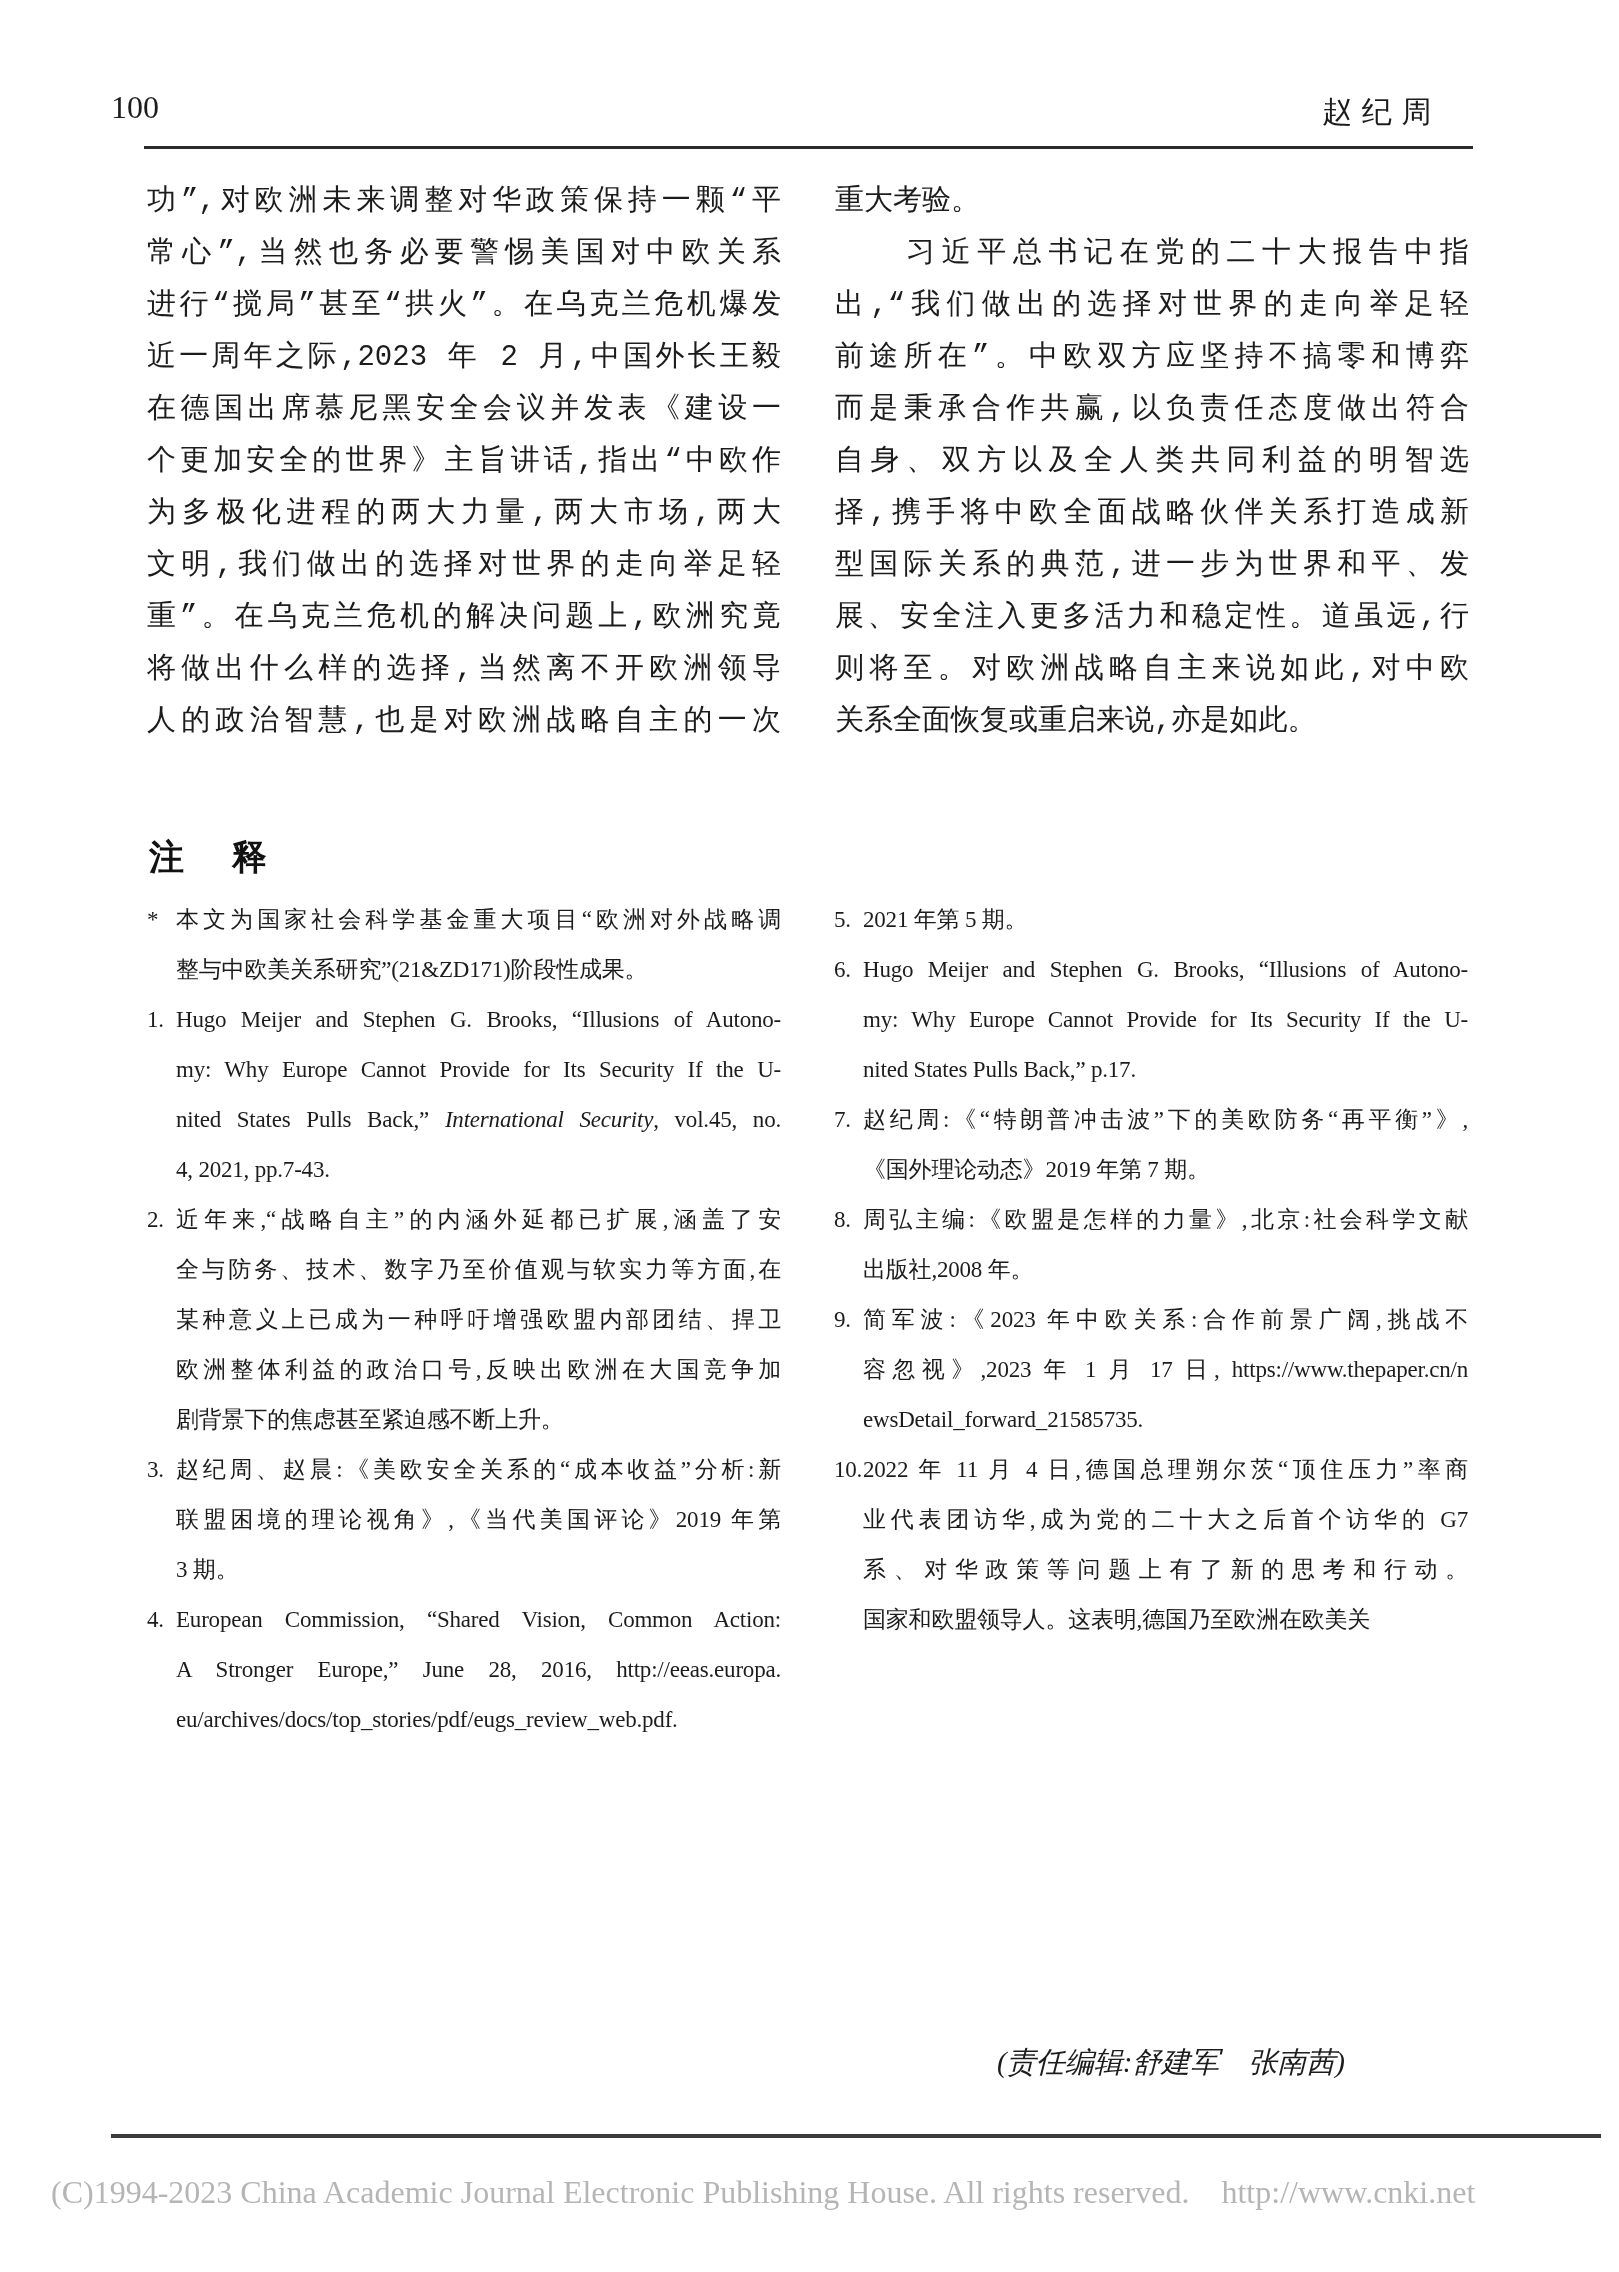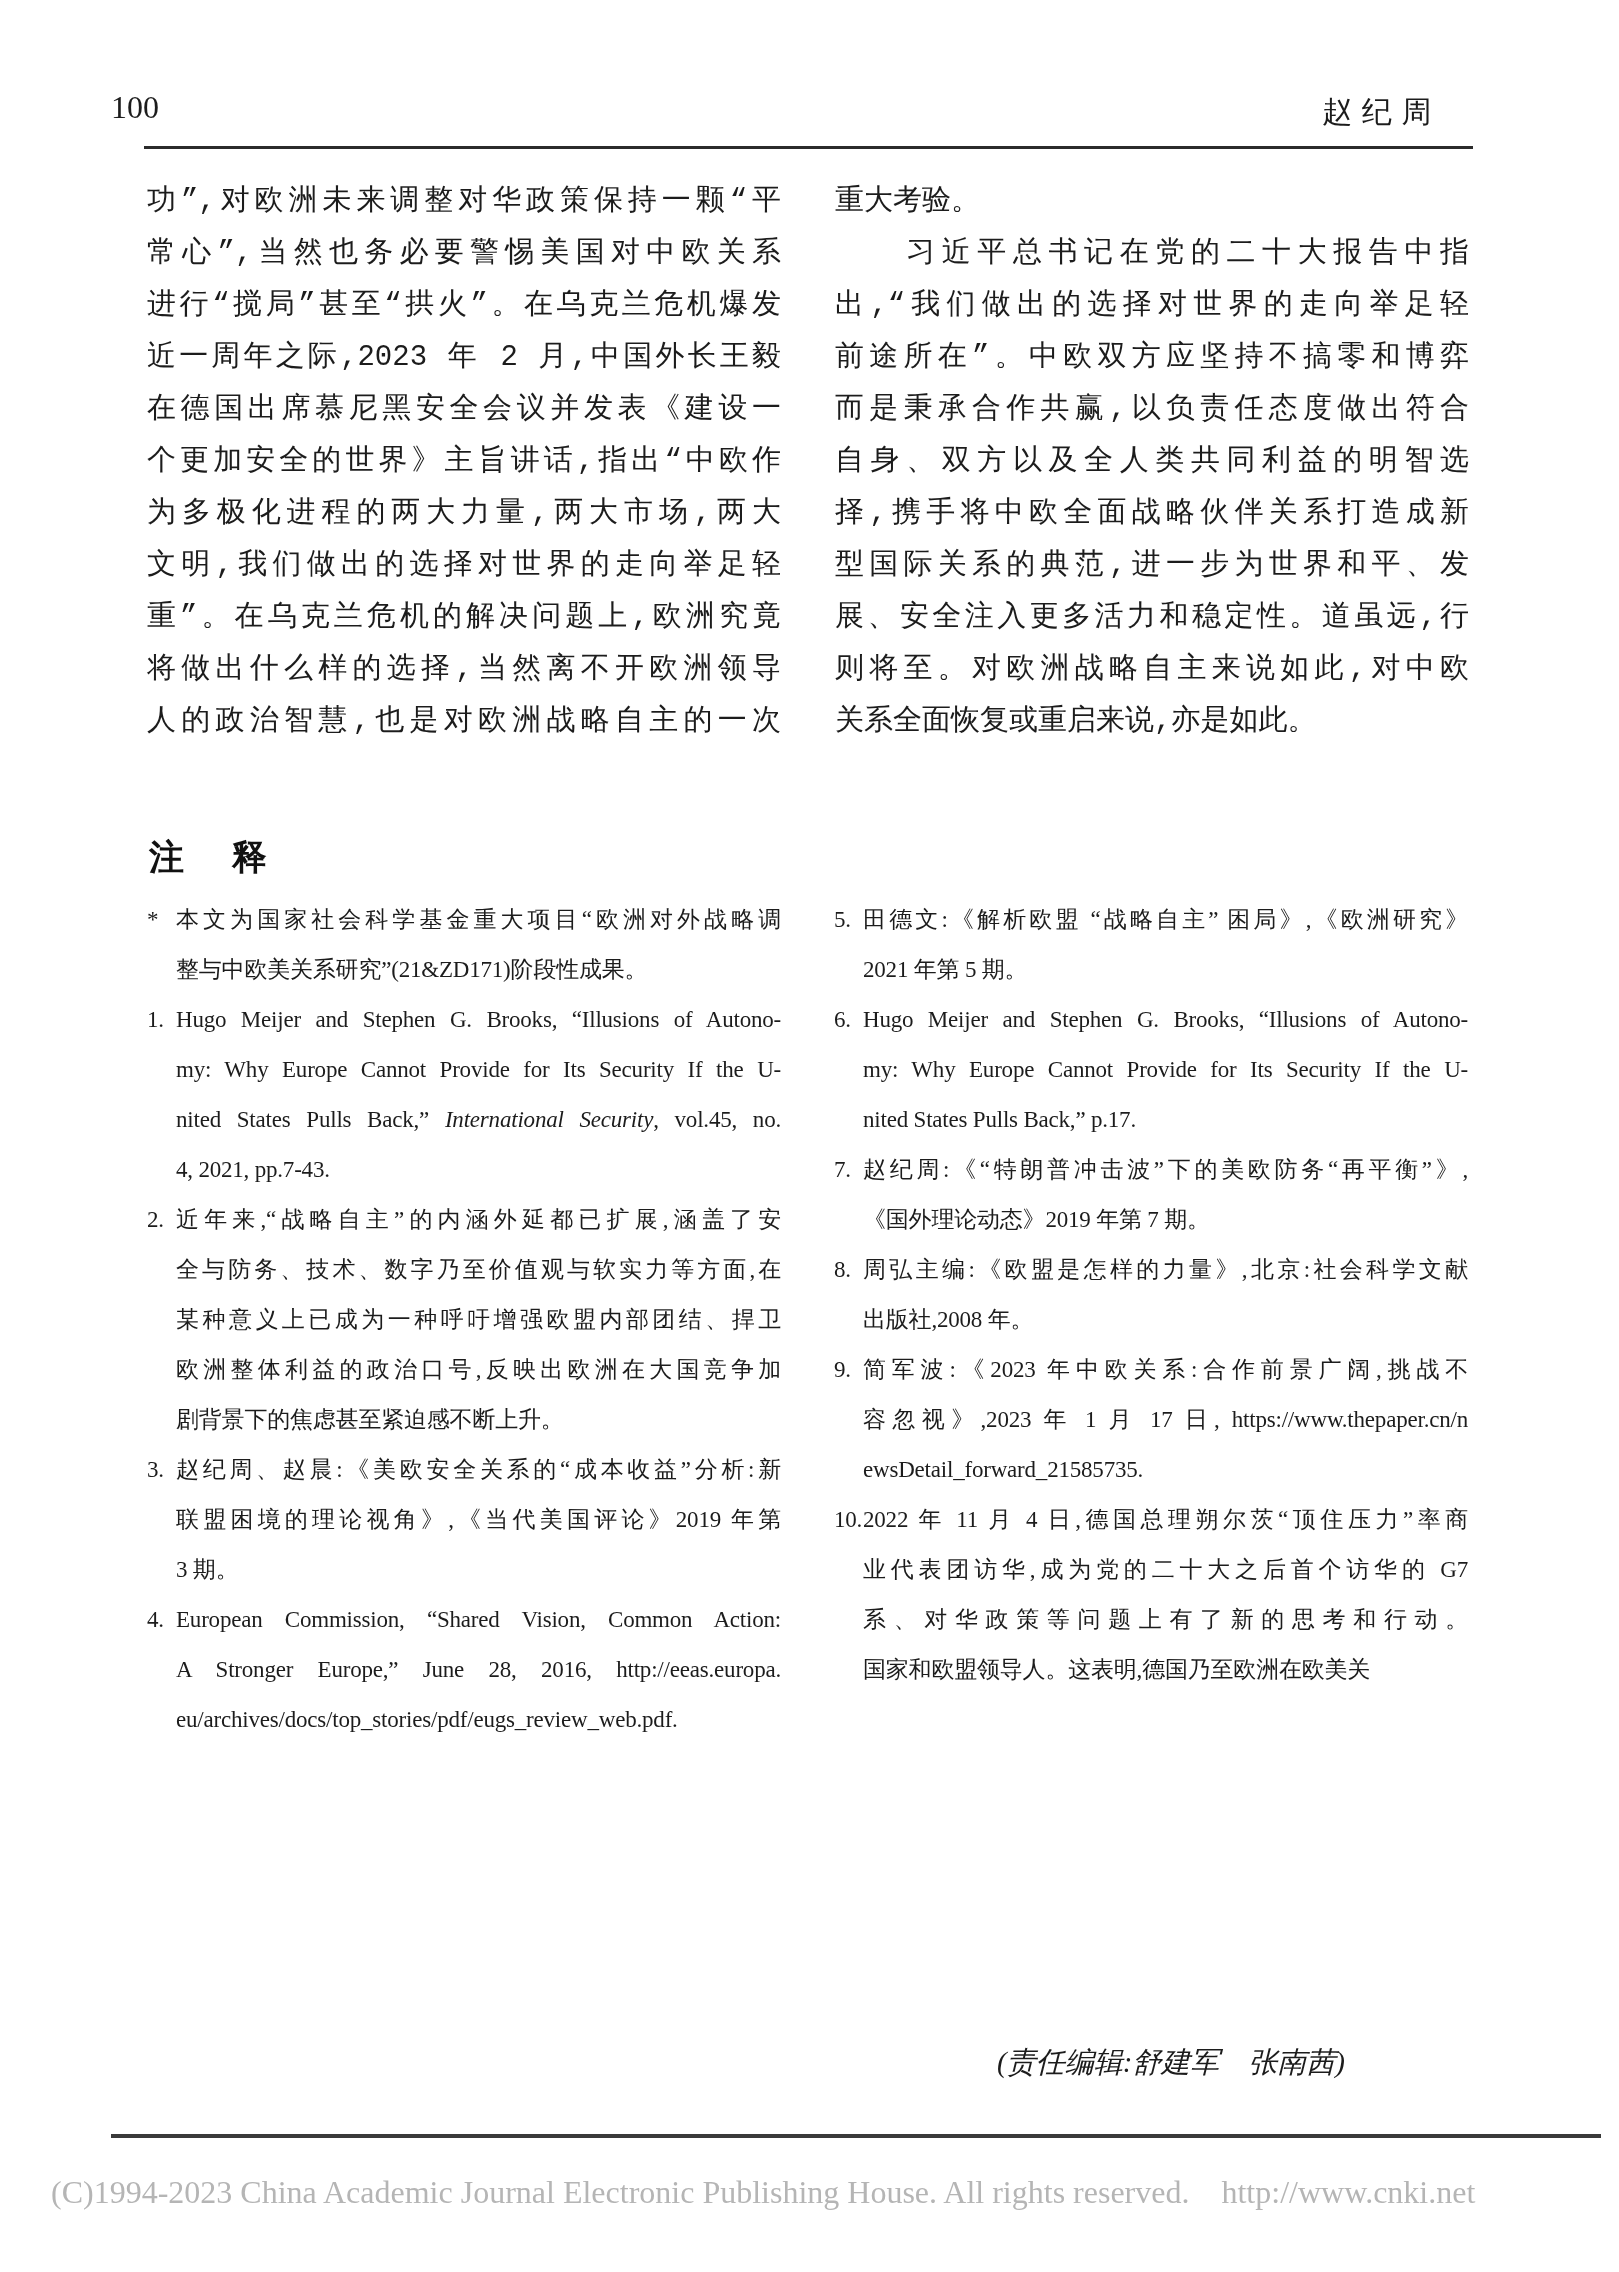--- a/index.html
+++ b/index.html
@@ -123,21 +123,20 @@
           <div class="fn-line"><span>European Commission, “Shared Vision, Common Action:</span></div>
           <div class="fn-line"><span>A Stronger Europe,” June 28, 2016, http://eeas.europa.</span></div>
           <div class="fn-line"><span>eu/archives/docs/top_stories/pdf/eugs_review_web.pdf.</span></div>
         </div>
       </div>
     </div>
   <div class="notes-col" id="notes-right">
       <div class="fn">
         <div class="fn-marker">5.</div>
         <div class="fn-body">
-          <div class="fn-line"><span>田德文:《解析欧盟 “战略自主” 困局》,《欧洲研究》</span></div>
           <div class="fn-line"><span>2021 年第 5 期。</span></div>
         </div>
       </div>
       <div class="fn">
         <div class="fn-marker">6.</div>
         <div class="fn-body">
           <div class="fn-line"><span>Hugo Meijer and Stephen G. Brooks, “Illusions of Autono-</span></div>
           <div class="fn-line"><span>my: Why Europe Cannot Provide for Its Security If the U-</span></div>
           <div class="fn-line"><span>nited States Pulls Back,” p.17.</span></div>
         </div>

